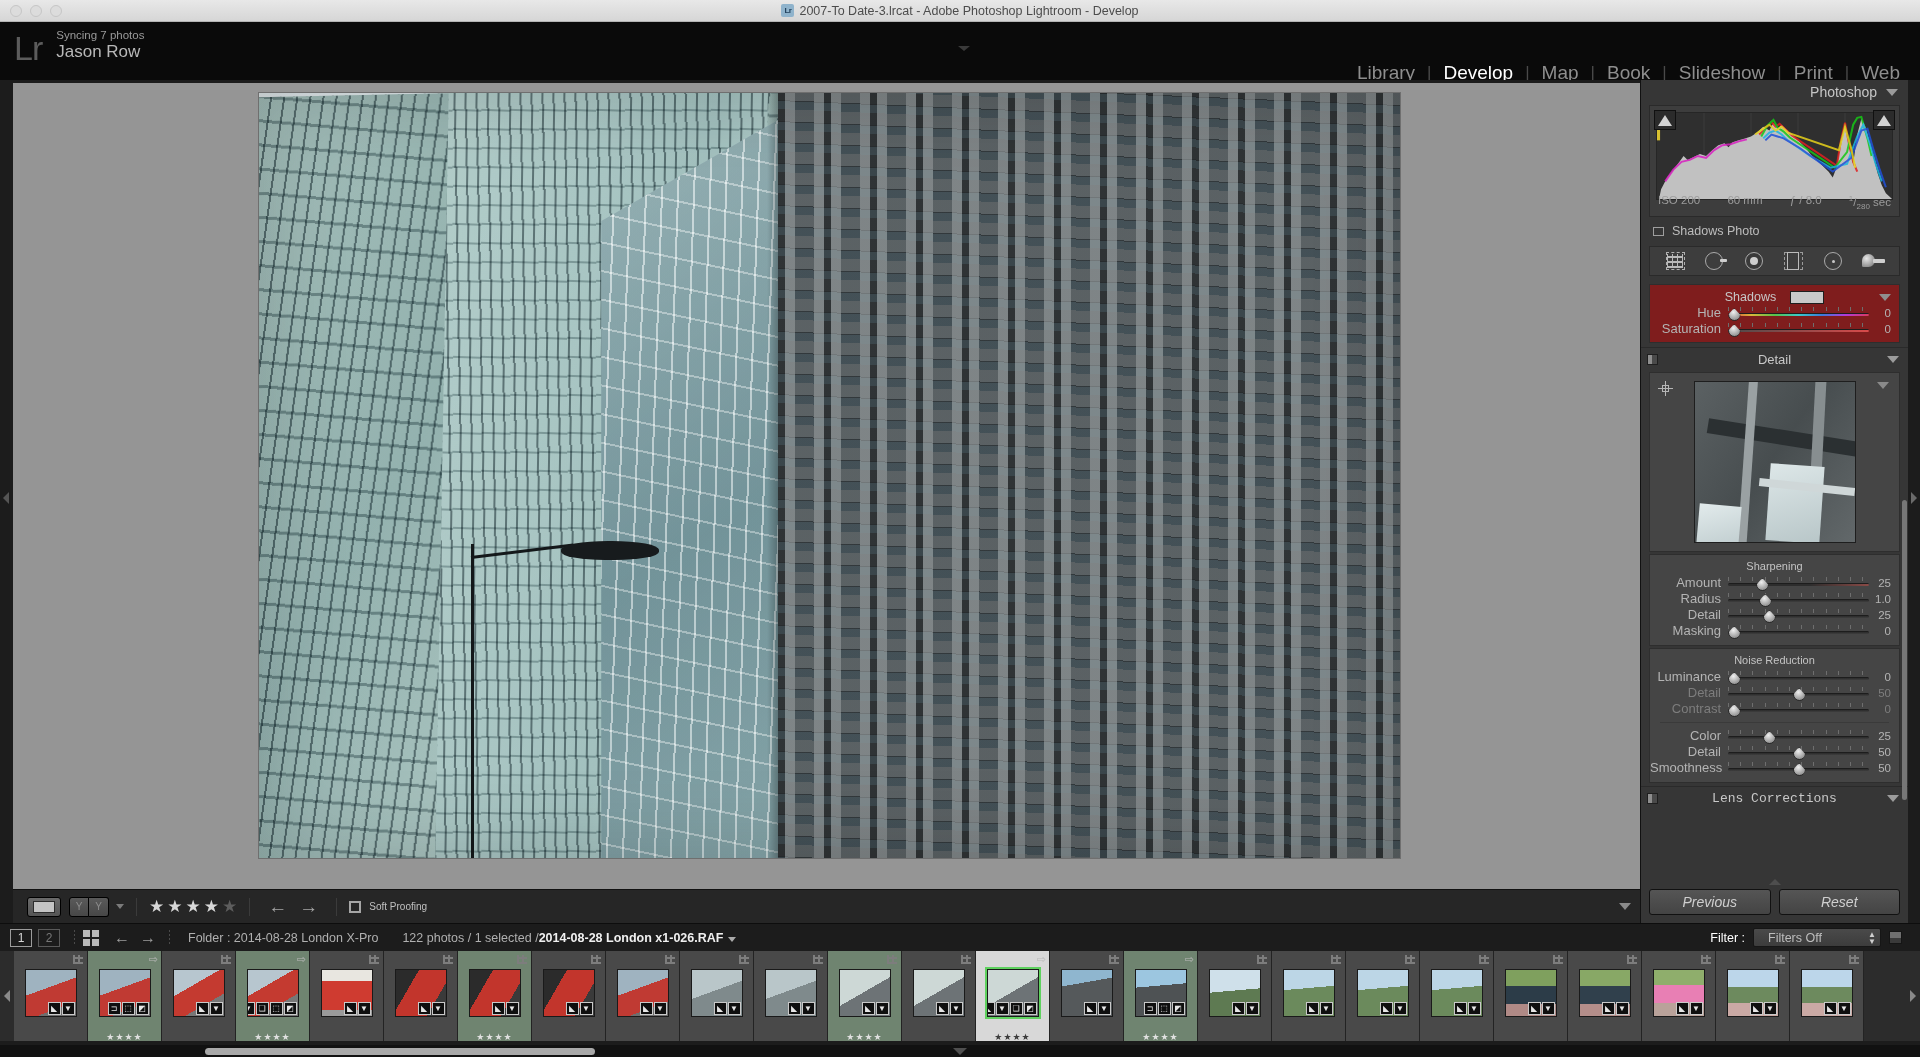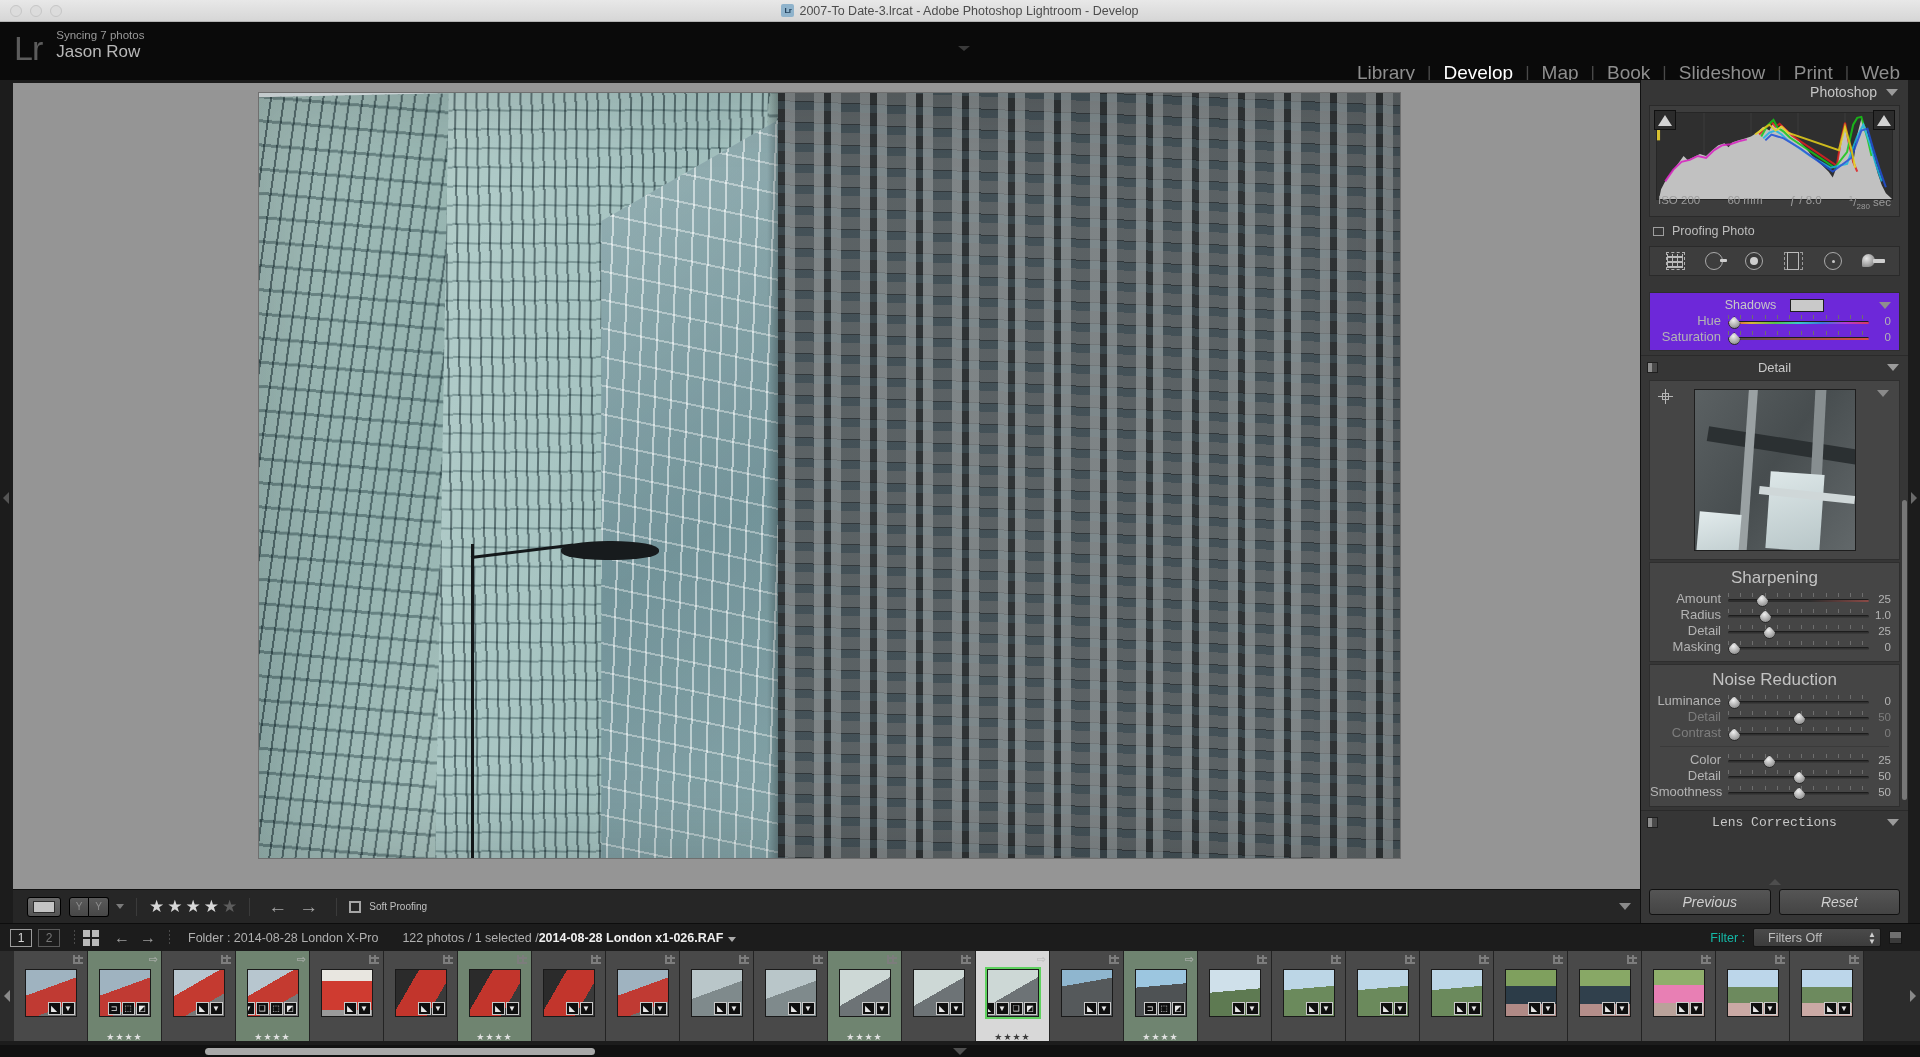--- a/index.html
+++ b/index.html
@@ -266,21 +266,21 @@
   .subpanel-head {
     position: relative; height: 22px; display: flex; align-items: center; justify-content: center;
     color: #c8c8c8; font-size: 13px; background: #363636;
   }
   .subpanel-head .sw {
     position: absolute; left: 6px; width: 11px; height: 11px;
     border: 1px solid #1f1f1f; background: linear-gradient(90deg,#8e8e8e 50%,#4a4a4a 50%);
   }
   .subpanel-head .tri-dn { position: absolute; right: 9px; }
 
-  .shadow-block { background: #6d28d9; margin: 16px 8px 4px 8px; border: 1px solid #2e2e2e; padding: 5px 0 6px; }
+  .shadow-block { background: #7f1d1d; margin: 8px 8px 4px 8px; border: 1px solid #2e2e2e; padding: 5px 0 6px; }
   .sh-title { display:flex; align-items:center; justify-content:center; gap: 14px; color:#c7c7c7; font-size:12.5px; position: relative;}
   .sh-swatch { width: 34px; height: 13px; background: #c9c9c9; border: 1px solid #1e1e1e; }
   .sh-title .tri-dn { position:absolute; right: 8px; border-top-color:#8f8f8f; }
 
   .slider-row { display: flex; align-items: center; height: 15px; margin-top: 1px; }
   .slider-row .lbl { width: 78px; text-align: right; color: #b4b4b4; font-size: 13px; padding-right: 7px; }
   .slider-row .lbl.dim { color: #7d7d7d; }
   .slider-row .val { width: 30px; text-align: right; color: #b4b4b4; font-size: 11.5px; padding-right: 8px; }
   .slider-row .val.dim { color: #7d7d7d; }
   .track { position: relative; flex: 1; height: 15px; }
@@ -322,21 +322,21 @@
   .dp-img .wall { position:absolute; inset:0;
     background: linear-gradient(125deg,#5b6163 0%,#474d4f 48%,#62686a 100%); }
   .dp-img .mull1 { position:absolute; left:30%; top:-10%; width:9px; height:125%; background:#9aa1a3; transform: rotate(4deg); }
   .dp-img .mull2 { position:absolute; left:73%; top:-10%; width:11px; height:125%; background:#878e90; transform: rotate(3deg); }
   .dp-img .head { position:absolute; left:8%; top:30%; width:95%; height:15px; background:#2b3032; transform: rotate(9deg); }
   .dp-img .glass1 { position:absolute; left:46%; top:52%; width:34%; height:48%; background:linear-gradient(160deg,#dde7e8,#b8c6c8); transform: rotate(4deg); }
   .dp-img .glass2 { position:absolute; left:2%; top:77%; width:26%; height:25%; background:linear-gradient(160deg,#e2ebec,#c0cdcf); transform: rotate(5deg); }
   .dp-img .sill { position:absolute; left:40%; top:63%; width:60%; height:8px; background:#cfd7d8; transform: rotate(6deg); }
 
   .section-block { background: #454545; margin: 2px 8px 0; border: 1px solid #2e2e2e; padding: 5px 0 7px; }
-  .section-title { text-align: center; color: #c3c3c3; font-size: 17px; margin-bottom: 3px; }
+  .section-title { text-align: center; color: #c3c3c3; font-size: 11px; margin-bottom: 3px; }
   .hr-soft { height: 1px; background: #3a3a3a; margin: 6px 10px 5px; }
 
   .btnrow {
     position: absolute; left: 8px; right: 8px; bottom: 8px; display: flex; gap: 8px;
   }
   .pbtn {
     flex: 1; height: 26px; border: 1px solid #111; border-radius: 3px;
     background: linear-gradient(#555,#444); color: #cfcfcf; font-size: 14px;
     display: flex; align-items: center; justify-content: center; font-style: italic;
   }
@@ -361,21 +361,21 @@
   .fs-dots { width: 1px; height: 16px; margin: 0 8px;
     background: repeating-linear-gradient(#4a4a4a 0 2px, transparent 2px 4px); }
   .gridico { display: grid; grid-template-columns: 7px 7px; grid-template-rows: 7px 7px; gap: 2px; margin-right: 10px;}
   .gridico i { background: #b9b9b9; display:block; }
   .navarr { color: #9e9e9e; font-size: 16px; padding: 0 5px; line-height: 16px;}
   .fs-text { color: #b0b0b0; font-size: 12.5px; margin-left: 10px; }
   .fs-text .strong { color: #f0f0f0; font-weight: bold; }
   .fs-caret { display:inline-block; width:0;height:0;margin-left:5px;
     border-left:4px solid transparent;border-right:4px solid transparent;border-top:5px solid #aaa;}
   .filterwrap { margin-left: auto; display: flex; align-items: center; gap: 8px; padding-right: 8px;}
-  .filterwrap .lab { color: #14b8a6; font-size: 12.5px; text-align: right; }
+  .filterwrap .lab { color: #ffffff; font-size: 12.5px; text-align: right; }
   .filtersel {
     width: 128px; height: 19px; background: linear-gradient(#4a4a4a,#3c3c3c); border: 1px solid #161616;
     border-radius: 2px; color: #bdbdbd; font-size: 12.5px; display:flex; align-items:center; padding-left: 14px;
     position: relative;
   }
   .filtersel .stepper { position:absolute; right:4px; top:2px; color:#cfcfcf; font-size:8px; line-height:7px; text-align:center;}
   .filtersmall { width: 13px; height: 13px; background: linear-gradient(#6f6f6f 50%, #3a3a3a 50%); border: 1px solid #151515; }
 
   
   .filmstrip {
@@ -568,21 +568,21 @@
         <div class="exif">
           <span>ISO 200</span>
           <span>60 mm</span>
           <span>ƒ / 8.0</span>
           <span class="frac"><sup>1</sup>/<sub>280</sub> <span>sec</span></span>
         </div>
       </div>
 
       <div class="orig-row">
         <div class="chk"></div>
-        <span>Proofing Photo</span>
+        <span>Shadows Photo</span>
       </div>
 
       <div class="toolstrip">
         <div class="ti">
             <div class="dashsq"></div>
             <div class="grid3"></div>
           </div>
         <div class="ti">
             <div class="circ"></div>
             <div class="bar" style="left:17px;top:8px;width:7px;height:3px;"></div>

